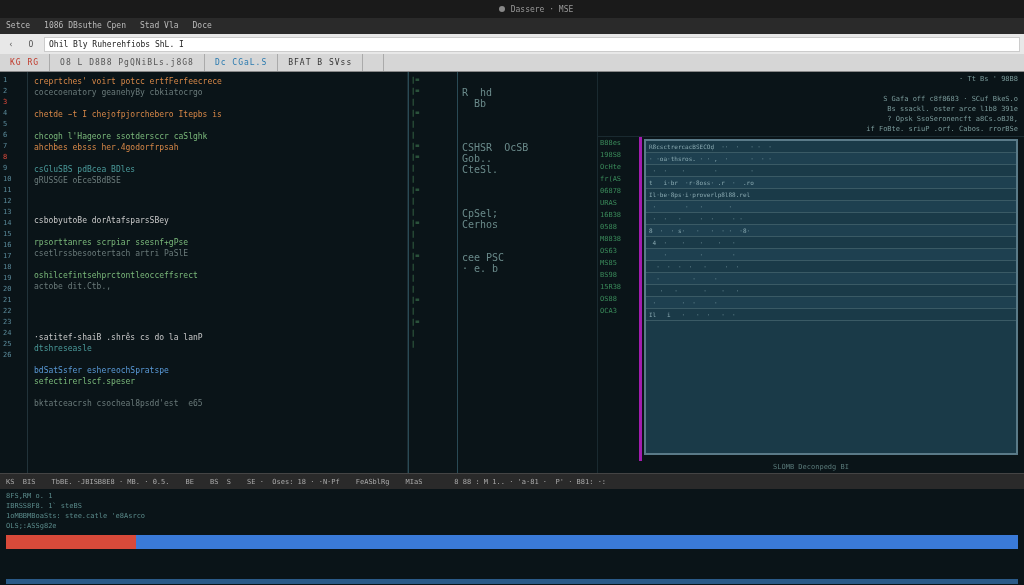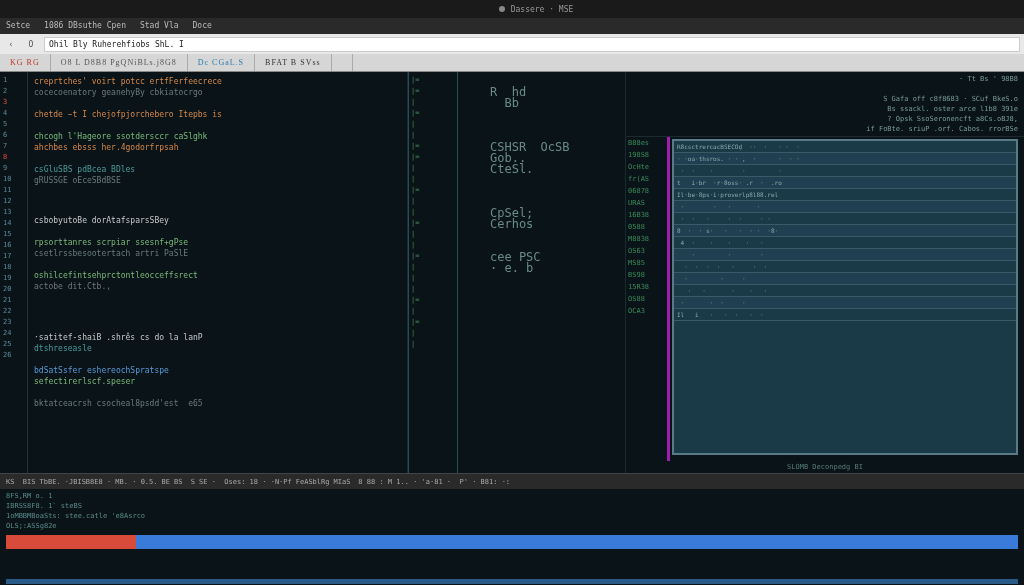--- a/index.html
+++ b/index.html
@@ -51,21 +51,20 @@
 .tabbar {
   height: 18px;
   background: #d6d6d6;
   display: flex;
   font-size: 8px;
   border-bottom: 1px solid #888;
 }
 .tab {
   padding: 0 10px; line-height:18px; border-right:1px solid #aaa;
   letter-spacing: 1px;
-  font-family: Liberation Serif, serif;
 }
 .tab:nth-child(1){ color:#c0392b; }
 .tab:nth-child(2){ color:#555; }
 .tab:nth-child(3){ color:#2a7aaf; }
 .tab:nth-child(4){ color:#333; }
 .tab:nth-child(5){ color:#444; }
 .tab:nth-child(6){ color:#444; }
 
 .workspace {
   display:flex;
@@ -104,25 +103,24 @@
   border-right:1px solid #2a4a55;
   background:#0a1418;
   font-size:7px;
   padding-top:4px;
 }
 .editor-mid div { height:11px; padding-left:2px; color:#4a8a5a; }
 
 .editor-mid2 {
   width: 140px;
   padding:4px 4px;
-  font-size:12px;
+  font-size:10px;
   line-height:11px;
   color:#6a8a8a;
   border-right:1px solid #1a2a30;
-  margin-left:28px;
 }
 .editor-mid2 div { height:11px; white-space:pre;}
 
 .right-col {
   flex:1;
   display:flex;
   flex-direction:column;
   font-size:7px;
   color:#8aa0a0;
 }
@@ -165,21 +163,21 @@
   font-size:7px; color:#5a7a7a; padding:2px 8px;
 }
 
 .statusbar {
   height:16px;
   background:#2a2a2a;
   display:flex;
   align-items:center;
   font-size:7px;
   color:#aaa;
-  gap:4px;
+  gap:16px;
   padding:0 6px;
   border-top:1px solid #444;
 }
 .statusbar .seg { white-space:pre; }
 
 .bottom-panel {
   height:96px;
   background:#0a1418;
   padding:2px 6px;
 }

